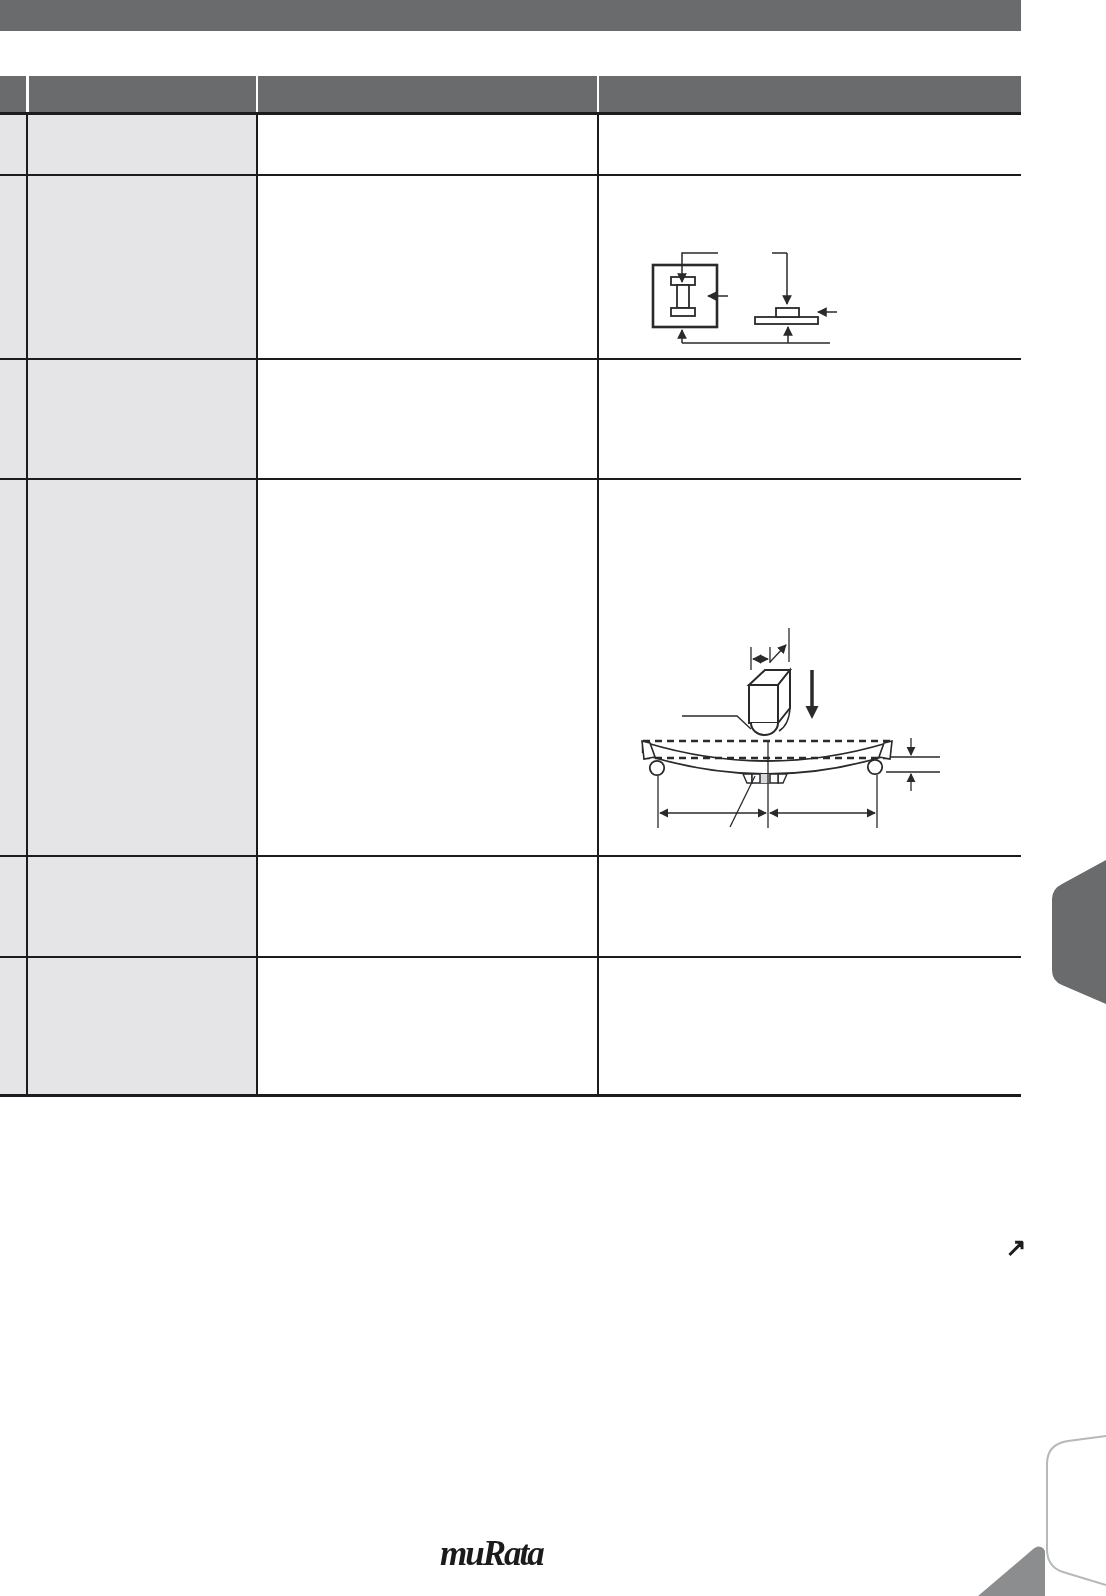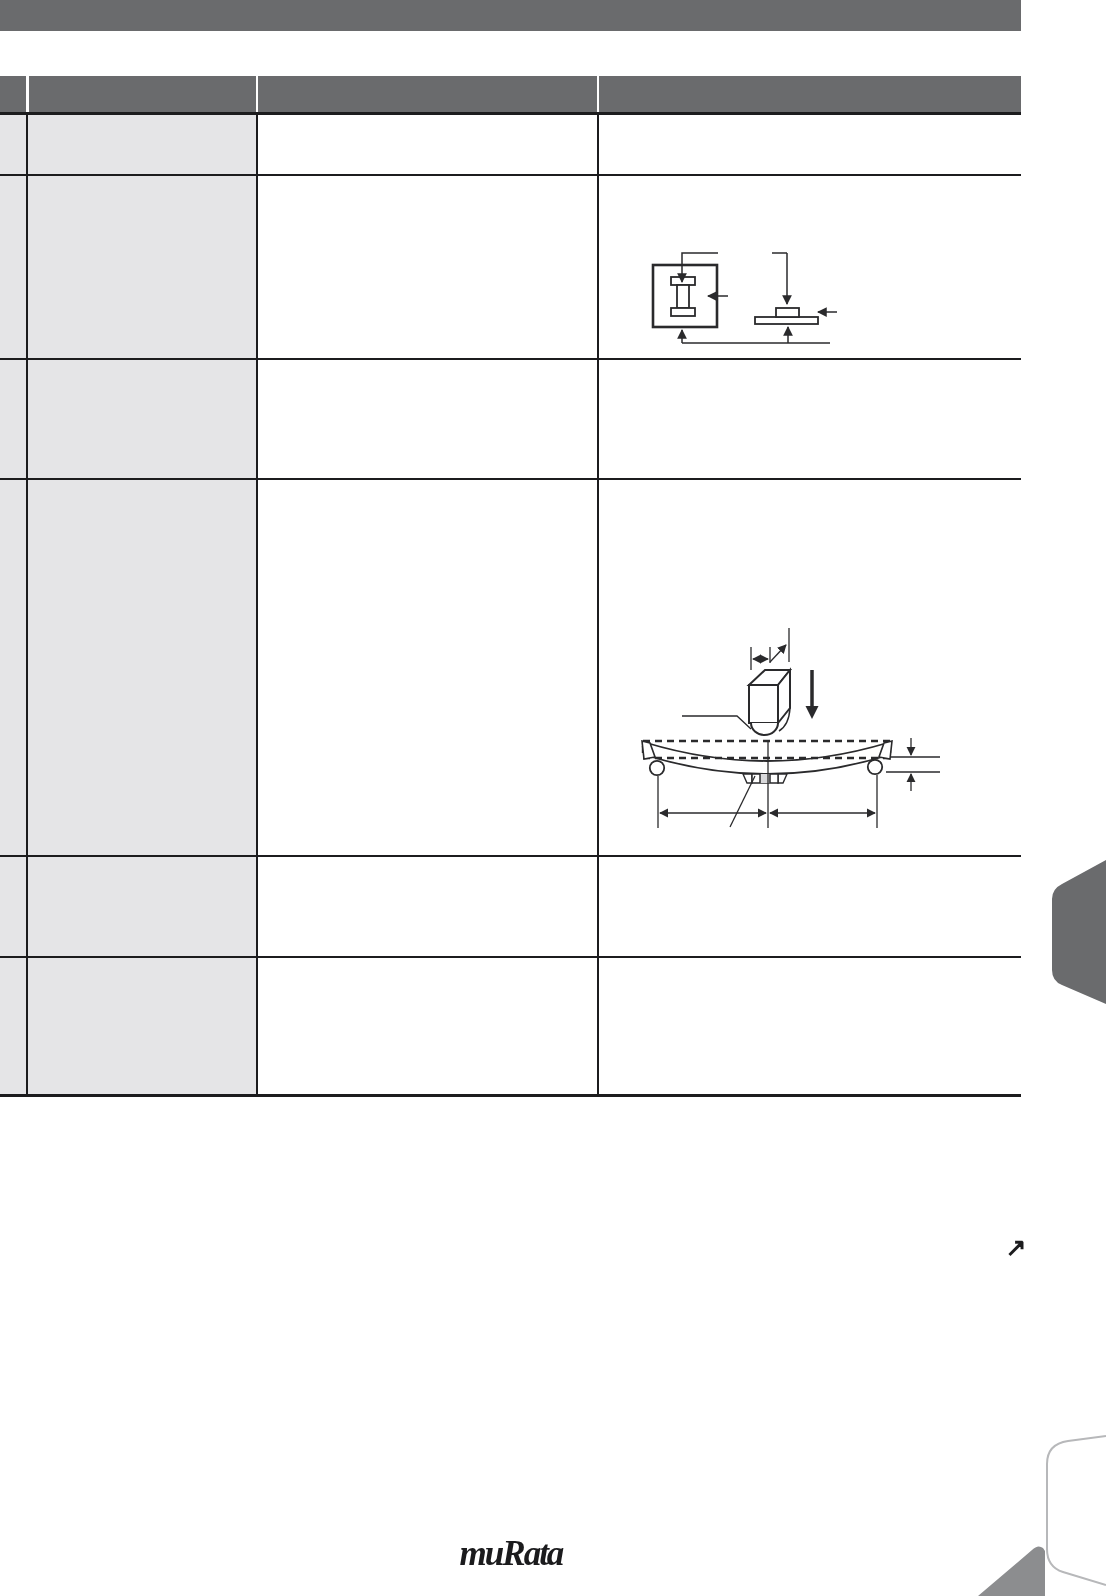--- a/index.html
+++ b/index.html
@@ -43,21 +43,21 @@
   .d1{left:630px;top:240px;}
   .d2{left:630px;top:615px;}
   svg .ln{stroke:var(--diagram_line);fill:none;}
   svg .fw{stroke:var(--diagram_line);fill:#fff;}
 
   
   .next-arrow{position:absolute;left:1001px;top:1233px;width:30px;height:30px;
               font-size:25px;font-weight:bold;color:#1c1c1e;line-height:28px;text-align:center;}
 
   
-  .logo{position:absolute;left:440px;top:1534px;width:142px;text-align:center;
+  .logo{position:absolute;left:440px;top:1534px;width:142px;text-align:left;
         font-family:"Liberation Serif",serif;font-style:italic;font-weight:bold;
         font-size:35px;letter-spacing:-2px;color:#1b1b1d;}
 
   .overlay{position:absolute;}
 </style>
 </head>
 <body>
 
 <div class="page">
 

